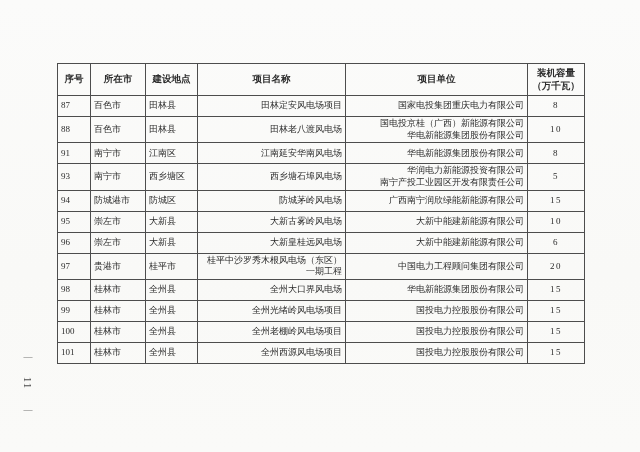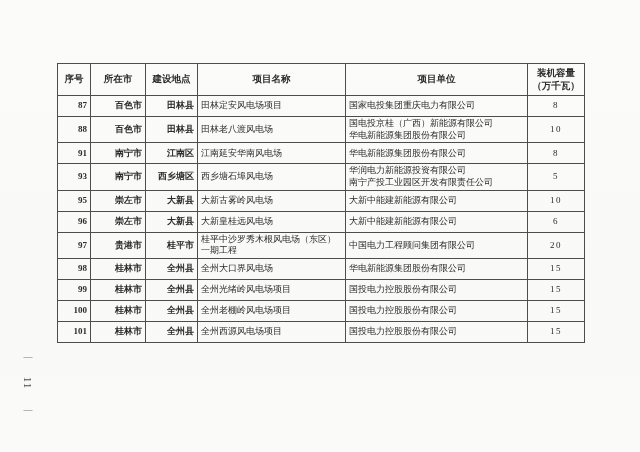--- a/index.html
+++ b/index.html
@@ -65,22 +65,22 @@
   .doc-table th {
     font-weight: 600;
     text-align: center;
     height: 29px;
     font-size: 9.5px;
     white-space: pre-line;
   }
   .doc-table td {
     height: 18px;
   }
-  .td-center { text-align: right; font-weight: bold; }
-  .td-left   { text-align: left; padding-left: 4px; margin-left: 20px; }
+  .td-center { text-align: left; }
+  .td-left   { text-align: right; padding-left: 4px; margin-left: 20px; }
   .units     { white-space: pre-line; }
   .capacity  { text-align: center; letter-spacing: 1.5px; font-size: 9.5px; }
 </style>
 </head>
 <body>
 
 <div class="scan-page">
 
   <div class="page-number">
     <span class="dash">—</span>
@@ -137,20 +137,28 @@
       <tr>
         <td class="td-center">93</td>
         <td class="td-center">南宁市</td>
         <td class="td-center">西乡塘区</td>
         <td class="td-left">西乡塘石埠风电场</td>
         <td class="td-left units">华润电力新能源投资有限公司
 南宁产投工业园区开发有限责任公司</td>
         <td class="capacity">5</td>
       </tr>
       <tr>
+        <td class="td-center">94</td>
+        <td class="td-center">防城港市</td>
+        <td class="td-center">防城区</td>
+        <td class="td-left">防城茅岭风电场</td>
+        <td class="td-left units">广西南宁润欣绿能新能源有限公司</td>
+        <td class="capacity">15</td>
+      </tr>
+      <tr>
         <td class="td-center">95</td>
         <td class="td-center">崇左市</td>
         <td class="td-center">大新县</td>
         <td class="td-left">大新古雾岭风电场</td>
         <td class="td-left units">大新中能建新能源有限公司</td>
         <td class="capacity">10</td>
       </tr>
       <tr>
         <td class="td-center">96</td>
         <td class="td-center">崇左市</td>

